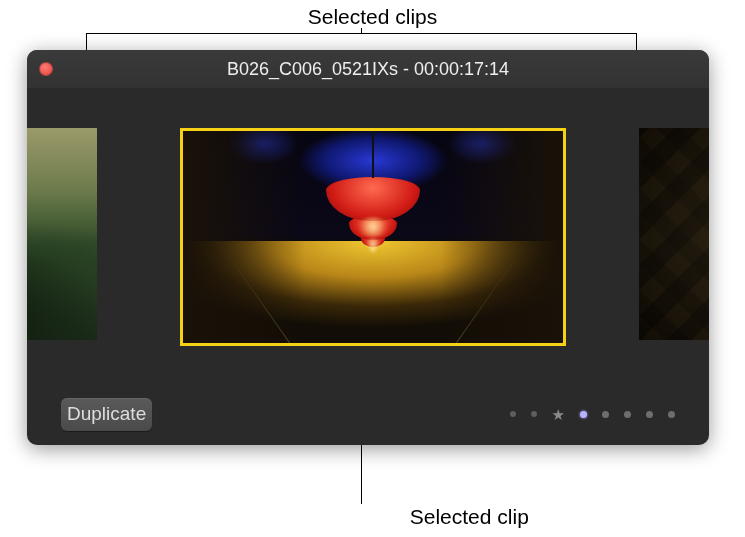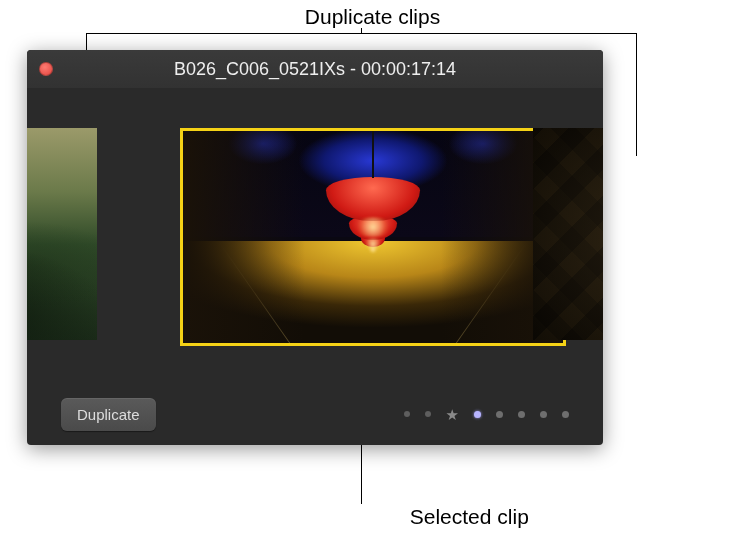--- a/index.html
+++ b/index.html
@@ -61,24 +61,24 @@
     .callout-line.vert-bot-mid {
       width: 1px;
       height: 175px;
       left: 361px;
       top: 329px;
     }
     .window {
       position: absolute;
       left: 27px;
       top: 50px;
-      width: 576px;
+      width: 682px;
       height: 395px;
       background: #2a2a2a;
-      border-radius: 4px;
+      border-radius: 10px;
       box-shadow: 0 4px 20px rgba(0,0,0,0.4);
       overflow: hidden;
     }
     .titlebar {
       height: 38px;
       background: linear-gradient(#3a3a3a, #323232);
       display: flex;
       align-items: center;
       padding: 0 12px;
       position: relative;
@@ -250,23 +250,23 @@
       height: 62px;
       display: flex;
       align-items: center;
       justify-content: space-between;
       padding: 0 34px;
     }
     .btn {
       height: 33px;
       border-radius: 6px;
       border: none;
-      font-size: 15px;
+      font-size: 19px;
       font-weight: 400;
-      padding: 0 16px;
+      padding: 0 6px;
       cursor: pointer;
       display: flex;
       align-items: center;
       justify-content: center;
     }
     .btn.duplicate {
       background: linear-gradient(#5a5a5a, #4a4a4a);
       color: #ddd;
       box-shadow: inset 0 1px 0 rgba(255,255,255,0.08), 0 1px 1px rgba(0,0,0,0.4);
     }
@@ -291,21 +291,21 @@
     .pager .dot.active { background: #b8b4ff; box-shadow: 0 0 3px rgba(170,165,255,0.9); }
     .pager .star {
       color: #8a8a8a;
       font-size: 15px;
       line-height: 1;
     }
   </style>
 </head>
 <body>
 
-<div class="callout-label top">Duplicate clips</div>
+<div class="callout-label top">Selected clips</div>
 <div class="callout-label bottom">Selected clip</div>
 
 <div class="callout-line vert-top-mid"></div>
 <div class="callout-line horiz-top"></div>
 <div class="callout-line vert-top-left"></div>
 <div class="callout-line vert-top-right"></div>
 <div class="callout-line vert-bot-mid"></div>
 
 <div class="window">
   <div class="titlebar">

